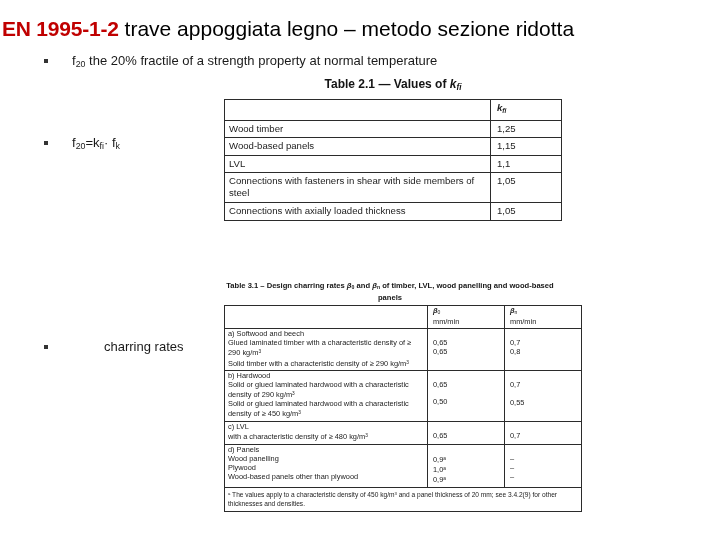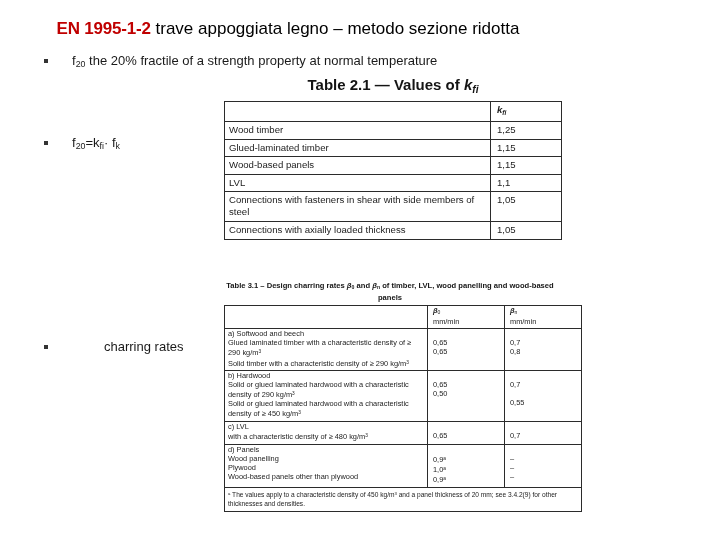--- a/index.html
+++ b/index.html
@@ -16,21 +16,21 @@
     position: relative;
   }
 
   
   .slide-title {
     position: absolute;
     left: 0;
     top: 18px;
     width: 576px;
     text-align: center;
-    font-size: 17px;
+    font-size: 21px;
     line-height: 22px;
     white-space: nowrap;
   }
   .title-code {
     color: #C00000;
     font-weight: bold;
     letter-spacing: -0.2px;
   }
   .title-rest {
     color: #000000;
@@ -67,21 +67,21 @@
   
   .scan {
     position: absolute;
     color: #1c1c1c;
   }
 
   
   .t21-wrap { left: 224px; top: 78px; width: 338px; }
   .t21-caption {
     text-align: center;
-    font-size: 15px;
+    font-size: 12px;
     font-weight: bold;
     line-height: 13px;
     margin-bottom: 5px;
     color: #141414;
   }
   table.scan-table {
     border-collapse: collapse;
     width: 100%;
     table-layout: fixed;
     background: #fff;
@@ -160,24 +160,20 @@
     <tbody>
         <tr class="head">
       <td class="c-label"></td>
       <td class="c-val"><span class="ital">k</span><sub class="ital">fi</sub></td>
     </tr>
     <tr>
       <td class="c-label">Wood timber</td>
       <td class="c-val">1,25</td>
     </tr>
     <tr>
-      <td class="c-label">Glued-laminated timber</td>
-      <td class="c-val">1,15</td>
-    </tr>
-    <tr>
       <td class="c-label">Wood-based panels</td>
       <td class="c-val">1,15</td>
     </tr>
     <tr>
       <td class="c-label">LVL</td>
       <td class="c-val">1,1</td>
     </tr>
     <tr class="tall">
       <td class="c-label">Connections with fasteners in shear with side members of steel</td>
       <td class="c-val">1,05</td>
@@ -225,21 +221,21 @@
     </tr>
 
     <tr>
       <td class="desc">
         <span class="sec-head">b) Hardwood</span>
         <span>Solid or glued laminated hardwood with a characteristic density of 290 kg/m<sup>3</sup></span><br>
         <span>Solid or glued laminated hardwood with a characteristic density of ≥ 450 kg/m<sup>3</sup></span>
       </td>
       <td class="v1">
         <span style="display:block;margin-top:9px;">0,65</span>
-        <span style="display:block;margin-top:0;">0,50</span>
+        <span style="display:block;margin-top:8px;">0,50</span>
       </td>
       <td class="v2">
         <span style="display:block;margin-top:9px;">0,7</span>
         <span style="display:block;margin-top:9px;">0,55</span>
       </td>
     </tr>
 
     <tr>
       <td class="desc">
         <span class="sec-head">c) LVL</span>

